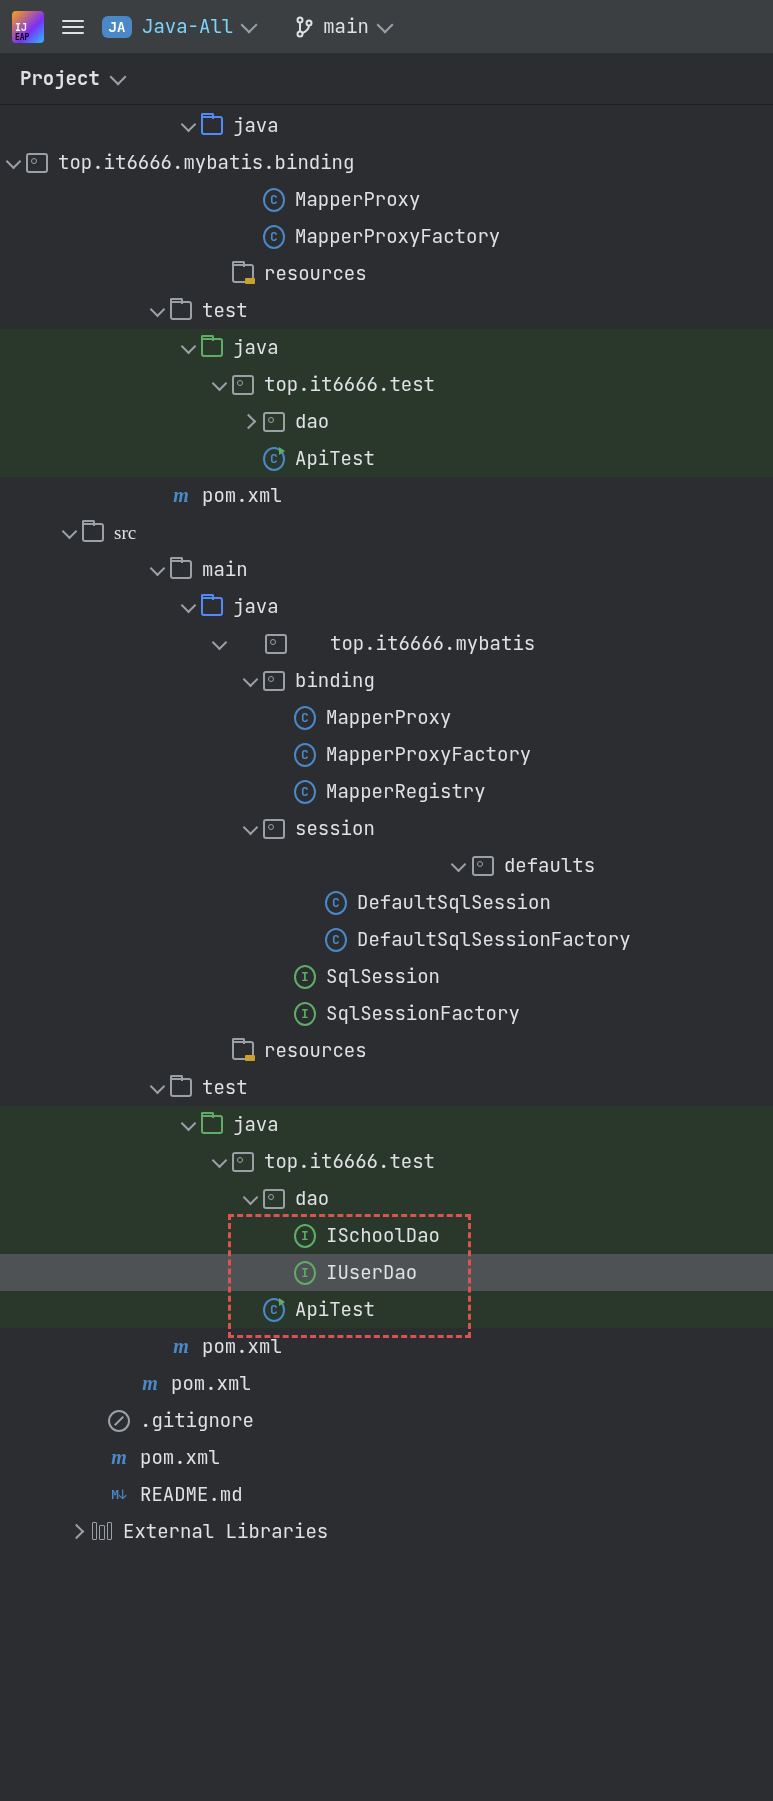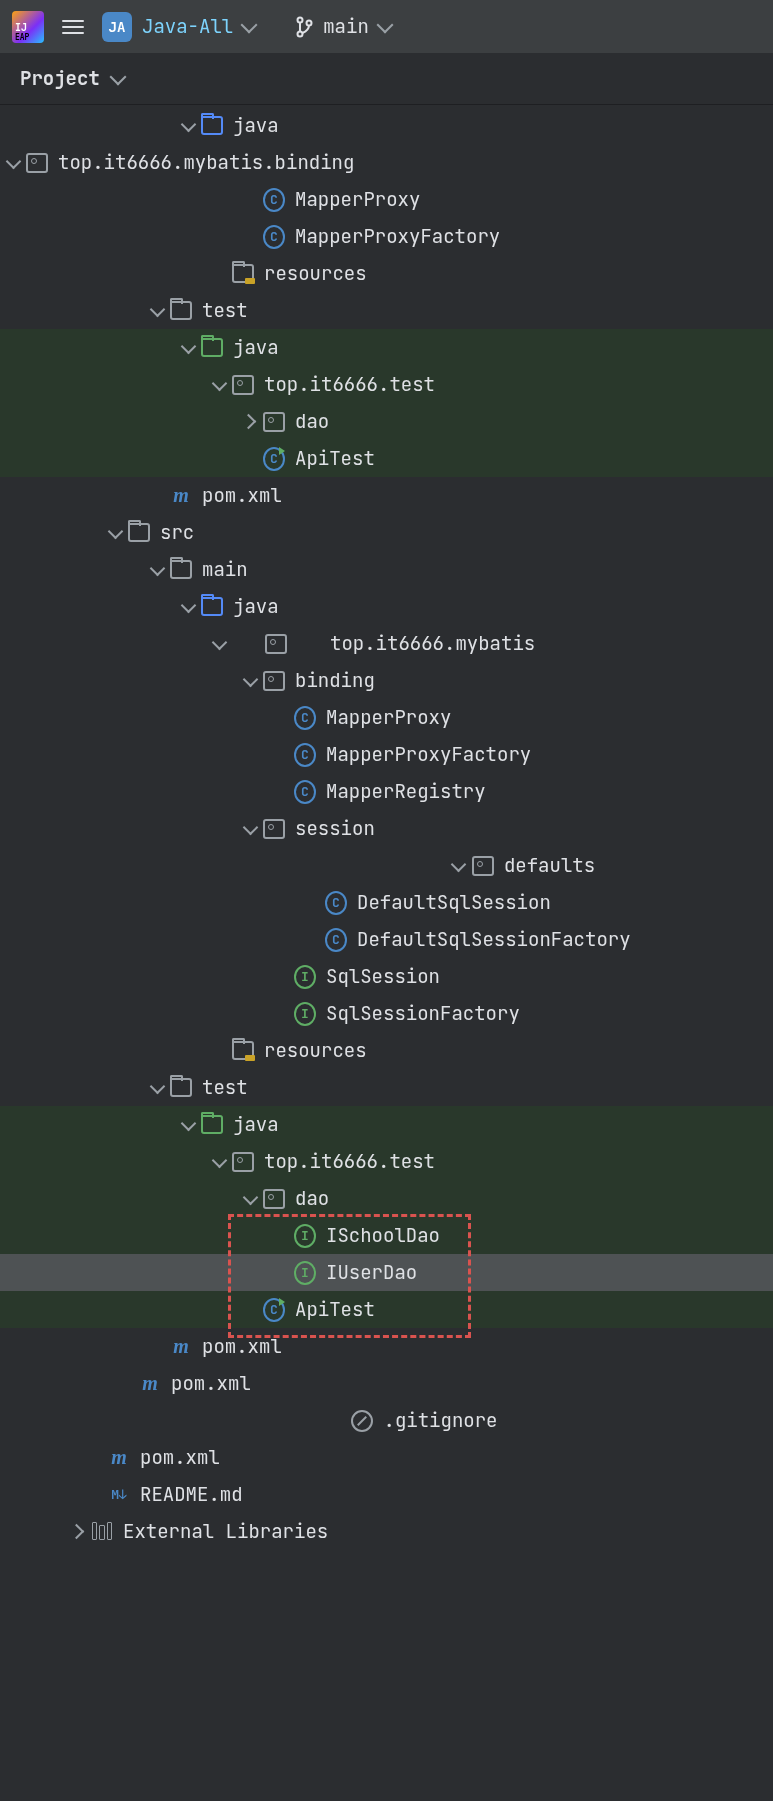--- a/index.html
+++ b/index.html
@@ -3,21 +3,21 @@
 <meta charset="utf-8">
 <style>
   html,body{margin:0;padding:0;background:#2b2d30;color:#dfe1e5;font-family:'JetBrains Mono',Menlo,Consolas,monospace;font-size:19px;width:773px}
   
   .toolbar{height:53px;background:#3c3f41;display:flex;align-items:center;padding:0 12px;gap:18px}
   .eap{width:32px;height:32px;background:linear-gradient(135deg,#fca311 0%,#7b2ff7 60%,#26c2ff 100%);border-radius:4px;display:flex;flex-direction:column;justify-content:flex-end;align-items:flex-start;padding:2px 3px;box-sizing:border-box;color:#000;font-size:8px;font-weight:bold;line-height:1}
   .eap .ij{color:#fff;font-size:10px;font-weight:bold}
   .burger{width:22px;display:flex;flex-direction:column;gap:4px}
   .burger span{height:2px;background:#dfe1e5;border-radius:1px}
   .proj-badge{display:flex;align-items:center;gap:10px;background:transparent}
-  .ja{width:30px;height:30px;border-radius:6px;background:#4a88c7;color:#fff;font-weight:bold;font-size:14px;display:flex;align-items:center;justify-content:center}
+  .ja{width:30px;height:22px;border-radius:6px;background:#4a88c7;color:#fff;font-weight:bold;font-size:14px;display:flex;align-items:center;justify-content:center}
   .proj-name{color:#7dd3fc}
   .branch{display:flex;align-items:center;gap:10px;margin-left:22px}
   .chev-down{display:inline-block;width:10px;height:10px;border-right:2px solid #9aa0a6;border-bottom:2px solid #9aa0a6;transform:rotate(45deg);margin-top:-4px}
   .branch-icon svg{display:block}
   
   .tw-header{height:51px;display:flex;align-items:center;padding:0 20px;border-bottom:1px solid #1e1f22;gap:12px}
   .tw-title{font-weight:bold}
   
   .tree{padding-top:2px}
   .row{height:37px;display:flex;align-items:center;white-space:nowrap}
@@ -165,21 +165,21 @@
         </span>
         <span class="lbl">ApiTest</span>
       </div>
       <div class="row" style="padding-left: 144px;">
         <span class="arrow "></span>
         <span class="ico rel">
           <span class="mvn">m</span>
         </span>
         <span class="lbl">pom.xml</span>
       </div>
-      <div class="row" style="padding-left: 102px;">
+      <div class="row" style="padding-left: 56px; font-family: Liberation Serif, serif;">
         <span class="arrow open"></span>
         <span class="ico rel">
           <span class="folder"></span>
         </span>
         <span class="lbl">src</span>
       </div>
       <div class="row" style="padding-left: 144px;">
         <span class="arrow open"></span>
         <span class="ico rel">
           <span class="folder"></span>
@@ -333,21 +333,21 @@
         </span>
         <span class="lbl">pom.xml</span>
       </div>
       <div class="row" style="padding-left: 113px;">
         <span class="arrow "></span>
         <span class="ico rel">
           <span class="mvn">m</span>
         </span>
         <span class="lbl">pom.xml</span>
       </div>
-      <div class="row" style="padding-left: 50px; justify-content: center;">
+      <div class="row" style="padding-left: 82px;">
         <span class="arrow "></span>
         <span class="ico rel">
           <span class="git"></span>
         </span>
         <span class="lbl">.gitignore</span>
       </div>
       <div class="row" style="padding-left: 82px;">
         <span class="arrow "></span>
         <span class="ico rel">
           <span class="mvn">m</span>

